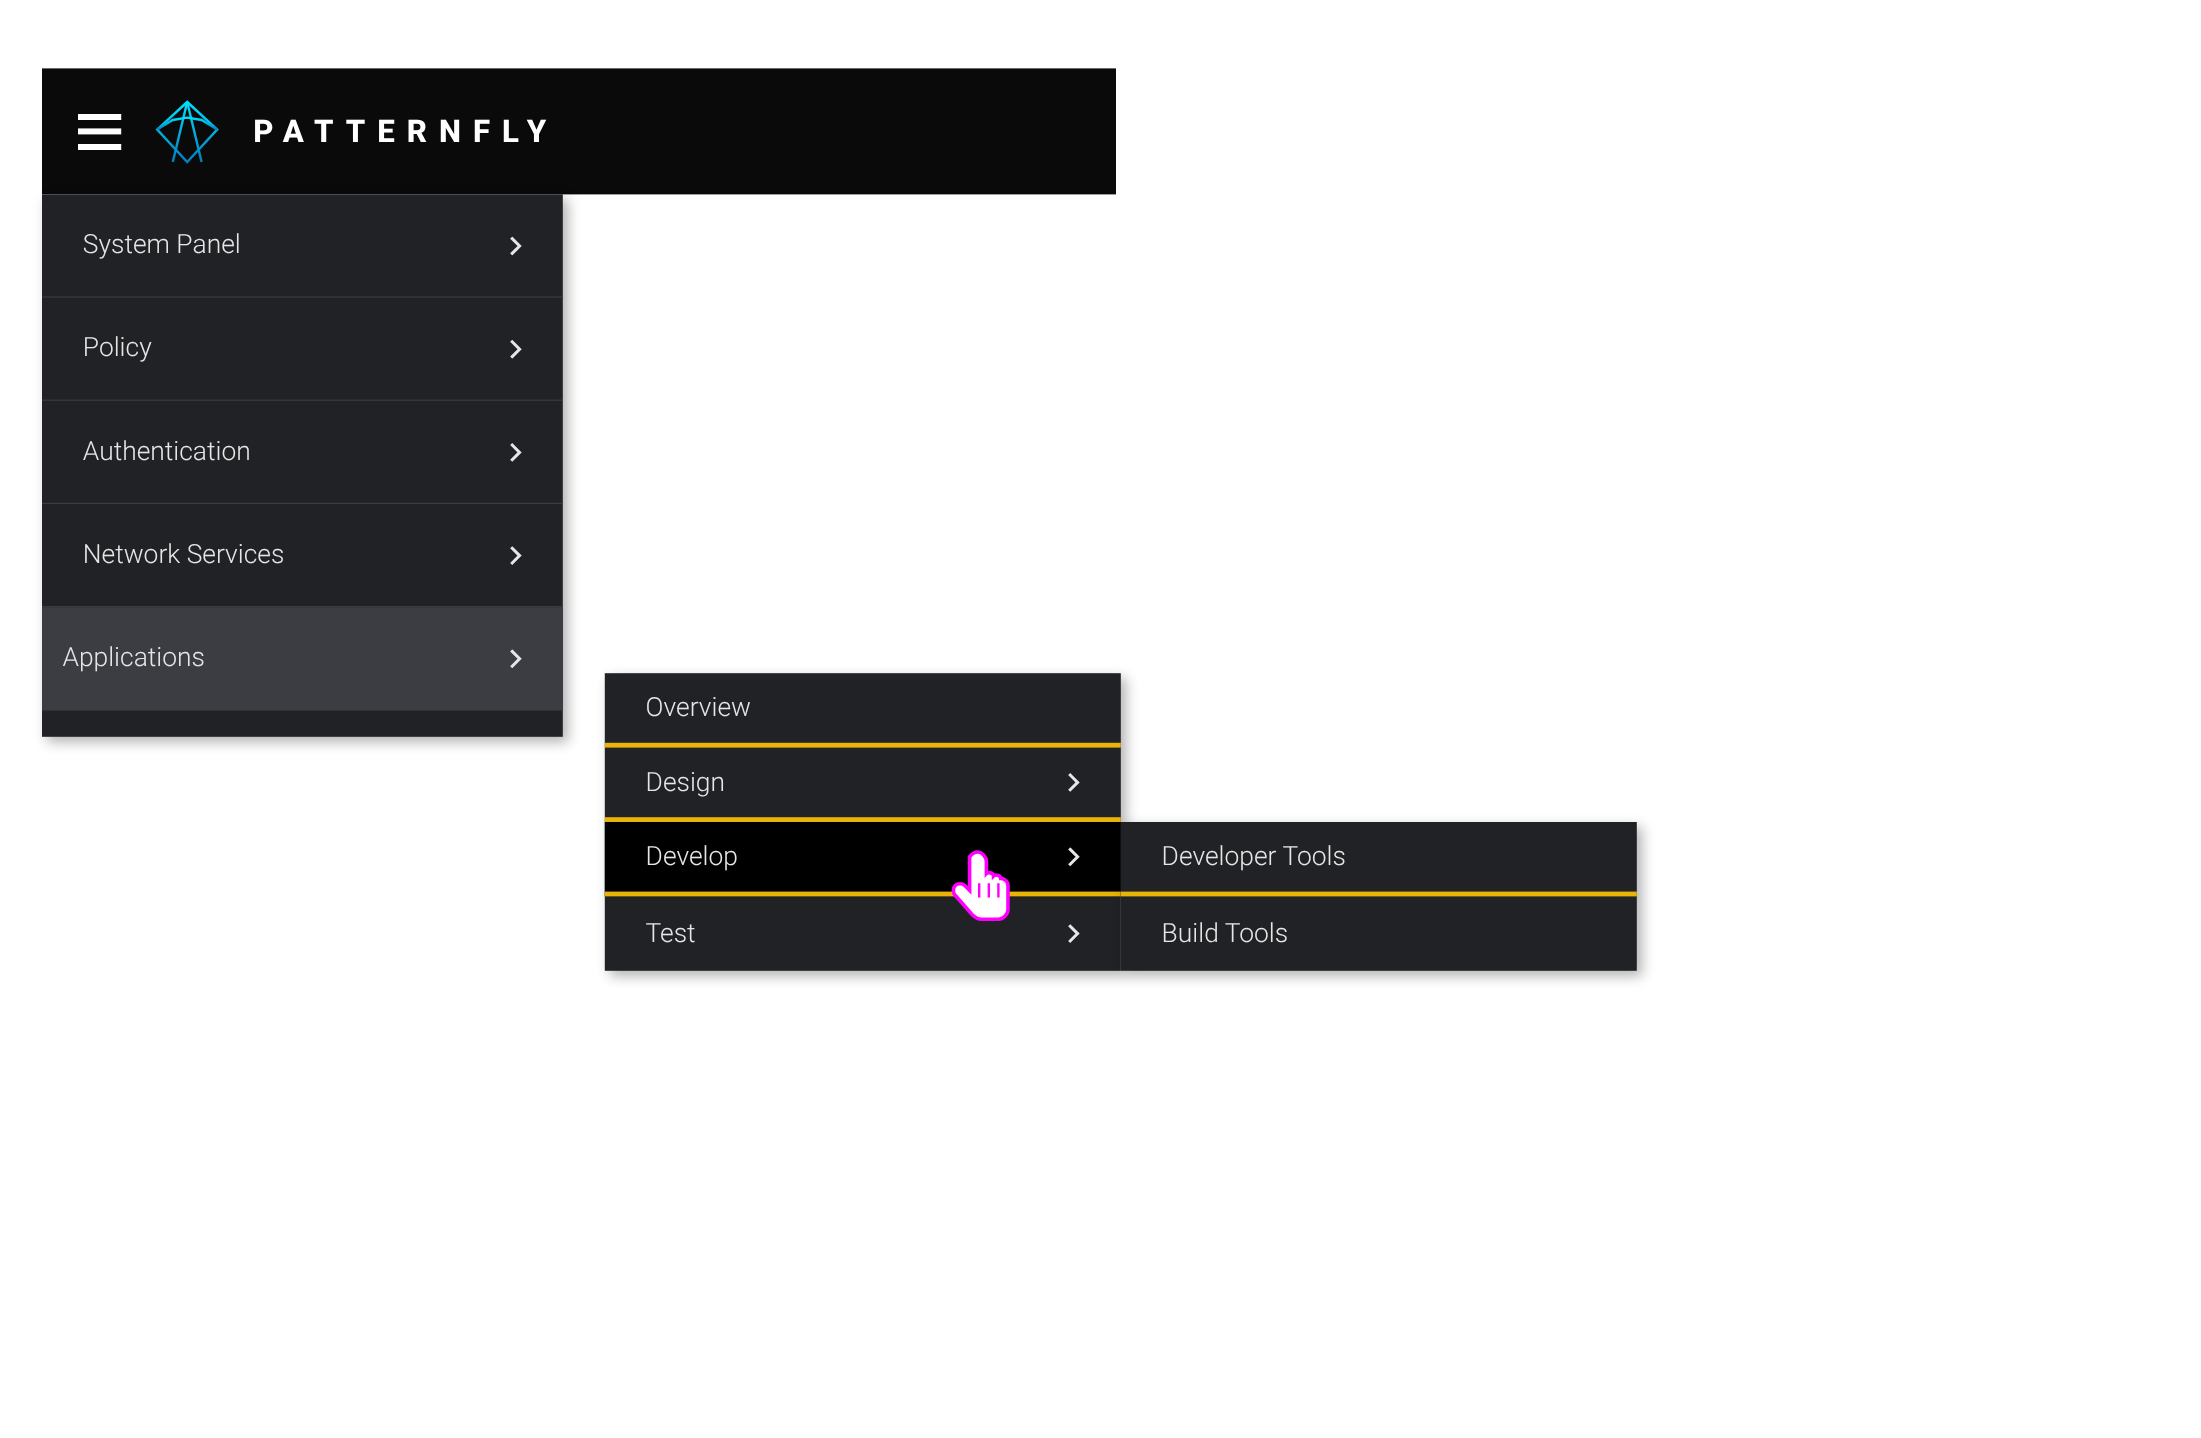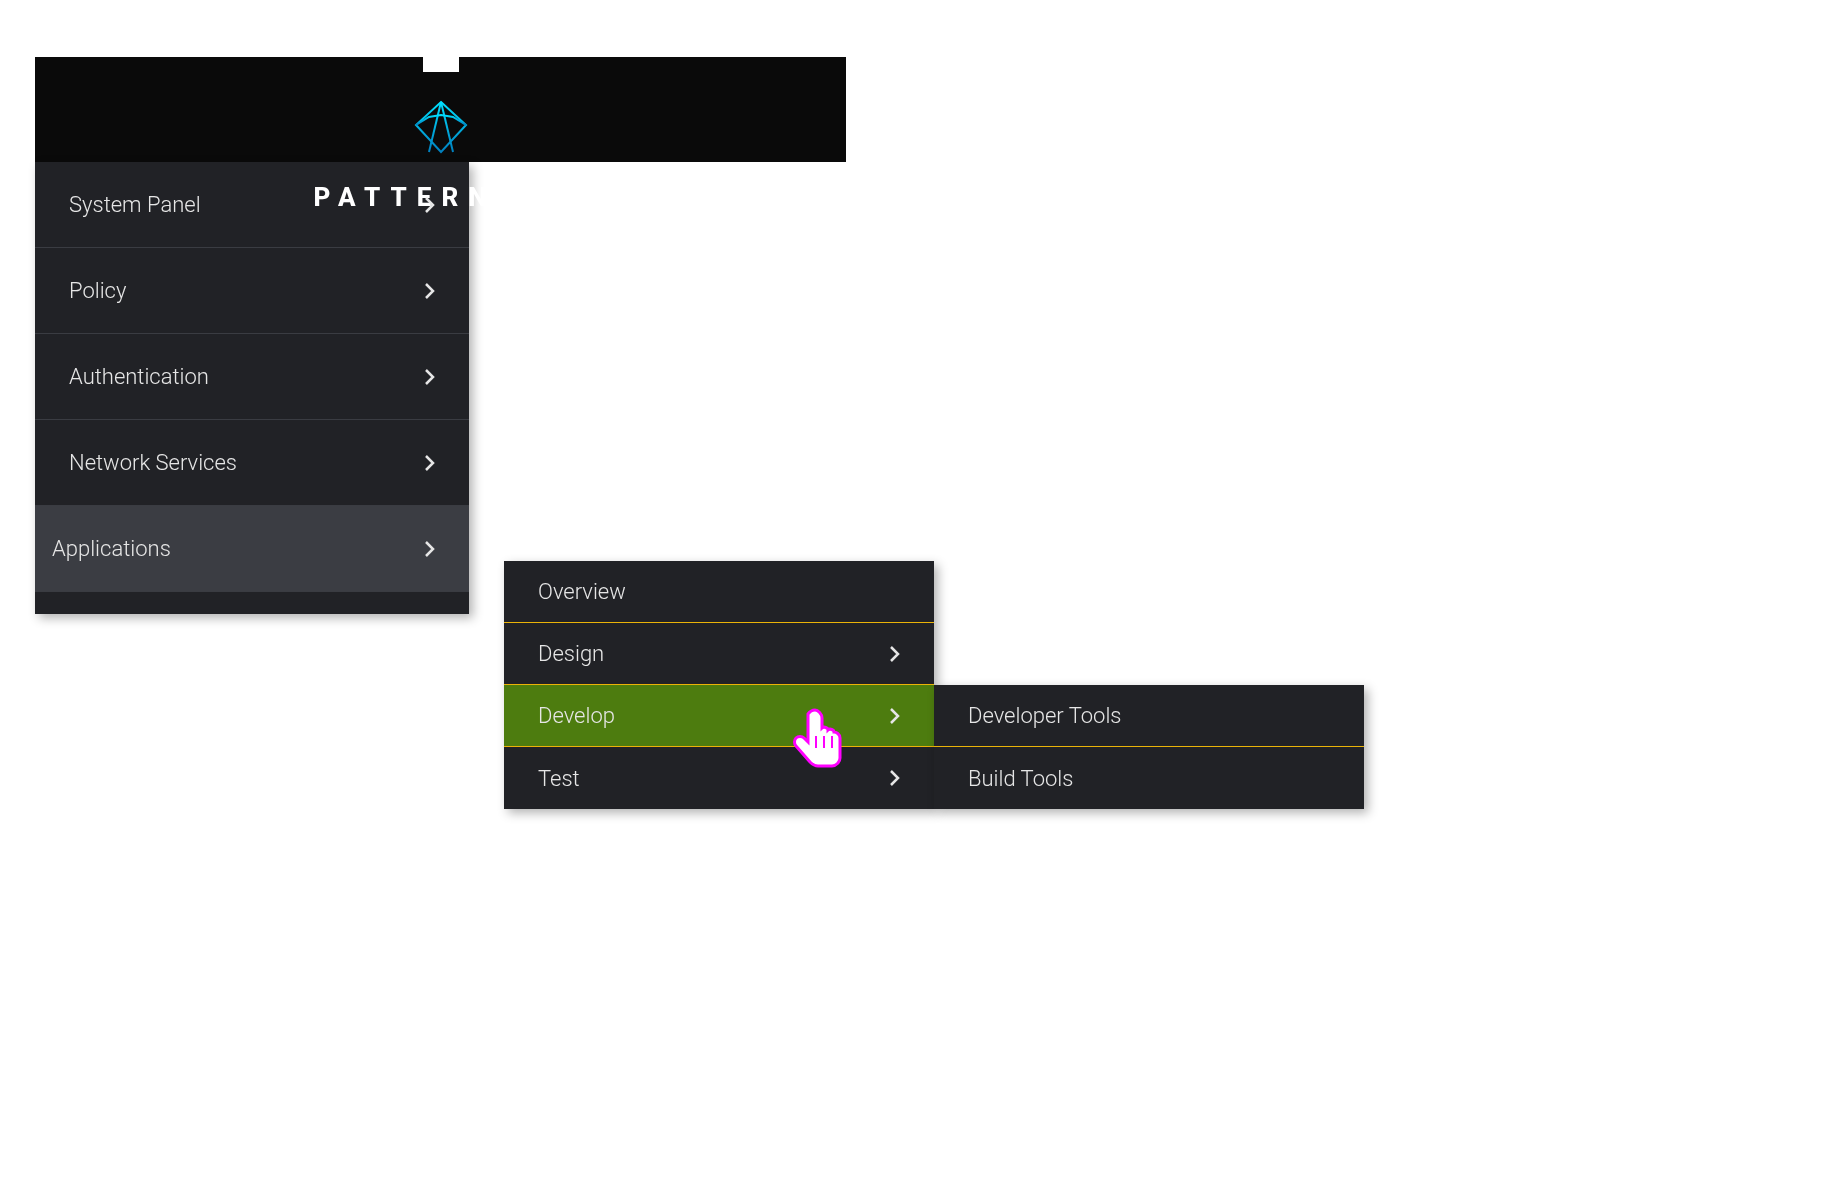--- a/index.html
+++ b/index.html
@@ -16,28 +16,27 @@
       position: relative;
     }
 
     .canvas {
       position: absolute;
       left: 35px;
       top: 57px;
     }
 
     .header-bar {
-      width: 811px;
+      width: 895px;
       height: 105px;
       background: #0a0a0a;
       display: flex;
       align-items: center;
       padding: 0 30px;
       gap: 25px;
-      flex-direction: column;
     }
 
     .hamburger {
       width: 36px;
       height: 30px;
       display: flex;
       flex-direction: column;
       justify-content: space-between;
       cursor: pointer;
     }
@@ -106,30 +105,30 @@
 
     .sub-item {
       height: 62px;
       display: flex;
       align-items: center;
       justify-content: space-between;
       padding: 0 34px;
       color: #e6e6e6;
       font-size: 22px;
       font-weight: 300;
-      border-bottom: 1px solid #eab308;
+      border-bottom: 4px solid #eab308;
       cursor: pointer;
     }
 
     .sub-item:last-child {
       border-bottom: none;
     }
 
     .sub-item.hover {
-      background: #4d7c0f;
+      background: #000000;
       align-items: center;
     }
 
     .submenu-2 {
       position: absolute;
       left: 899px;
       top: 628px;
       width: 430px;
       background: #212226;
       box-shadow: 4px 4px 10px rgba(0,0,0,0.3);

